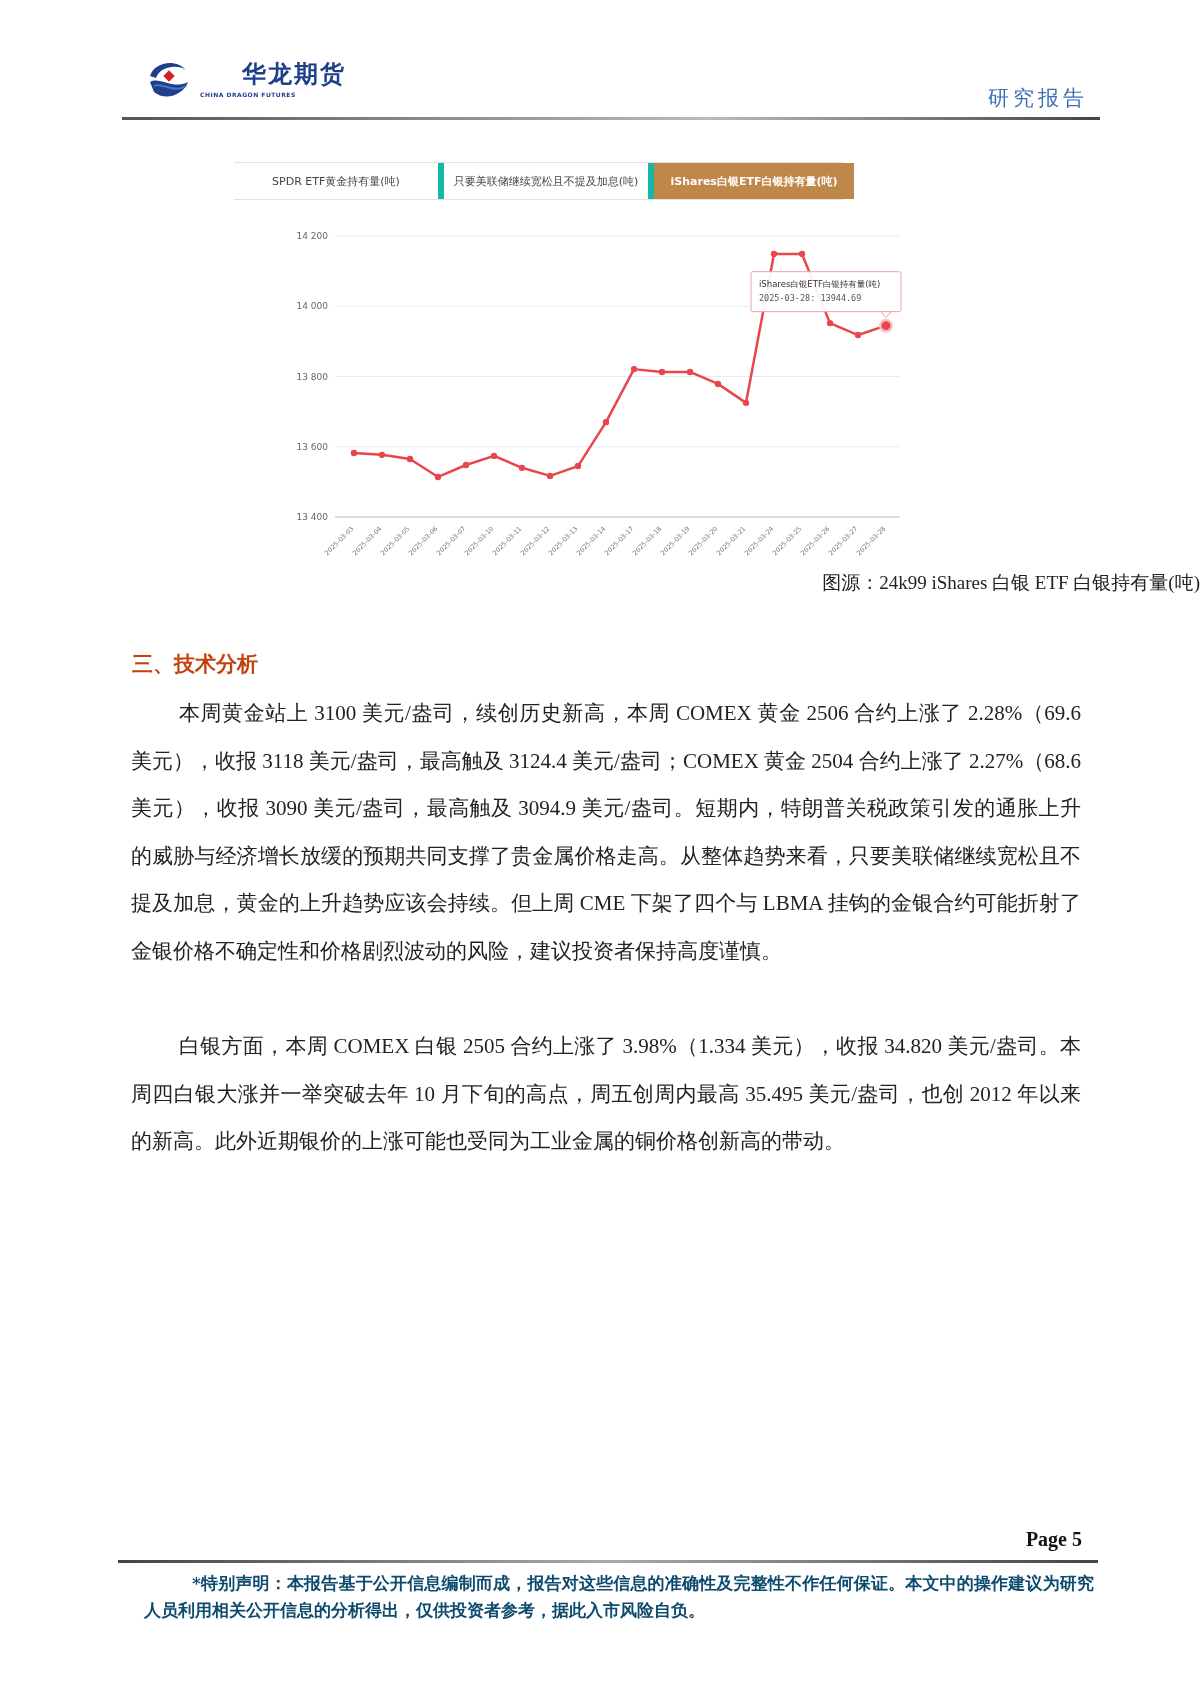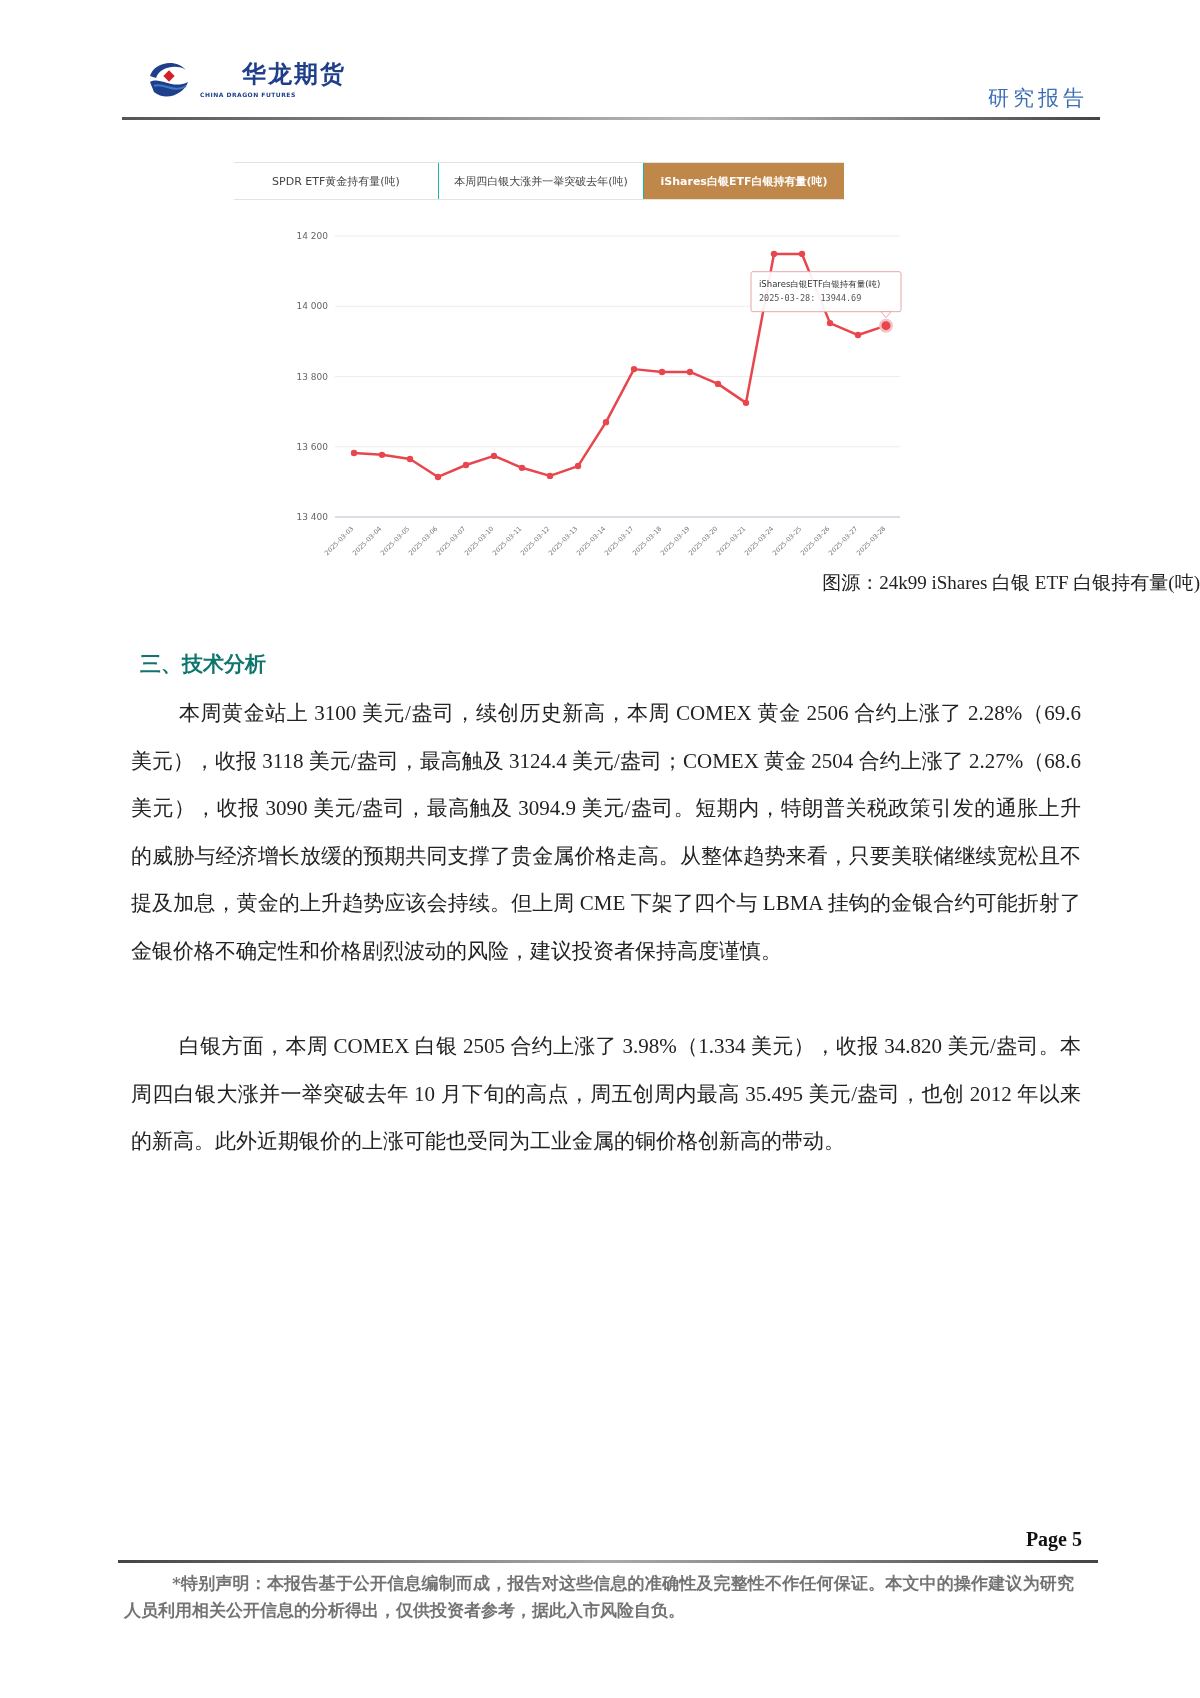--- a/index.html
+++ b/index.html
@@ -13,41 +13,41 @@
               font-size:6px; color:#1f3f8a; letter-spacing:0.5px; font-weight:bold; }
   .report-type { position:absolute; right:112px; top:84px; font-family:Liberation Sans, sans-serif;
                  font-size:21px; color:#3c6eb4; letter-spacing:4px; }
   .header-line { position:absolute; left:122px; top:117px; width:978px; height:3px;
                  background:linear-gradient(to right,#555 0%,#bbb 60%,#444 100%); }
 
   .tabs { position:absolute; left:234px; top:162px; width:610px; height:36px;
           border-top:1px solid #e7e2dc; border-bottom:1px solid #e7e2dc; display:flex;
           font-family:"DejaVu Sans",sans-serif; font-size:11px; }
   .tab { flex:0 0 auto; display:flex; align-items:center; justify-content:center; color:#444;
-         border-right:1px solid #14b8a6; cursor:pointer; }
+         border-right:6px solid #14b8a6; cursor:pointer; }
   .tab.t0 { width:204px; } .tab.t1 { width:204px; }
   .tab.active { width:200px; background:#c0874a; color:#fff; font-weight:bold; border-right:none; }
 
   .chart { position:absolute; left:290px; top:225px; width:690px; height:340px; }
   .caption { position:absolute; left:0; width:1200px; top:570px; text-align:right;
              font-family:"Liberation Serif","DejaVu Serif",serif; font-size:19px; color:#222; }
 
   .section-title { position:absolute; left:132px; top:650px; font-family:"DejaVu Sans",sans-serif;
-                   font-weight:bold; font-size:21px; color:#0f766e;margin-left:8px; }
+                   font-weight:bold; font-size:21px; color:#c2410c; }
   .para { position:absolute; left:131px; width:950px; font-family:Liberation Serif, serif;
           font-size:21px; line-height:47.5px; color:#222; text-align:justify; text-indent:48px; margin:0; }
   .p1 { top:690px; }
   .p2 { top:1023px; }
 
   .page-no { position:absolute; right:118px; top:1528px; font-family:"Liberation Serif",serif;
              font-weight:bold; font-size:20px; color:#111; }
   .footer-line { position:absolute; left:118px; top:1560px; width:980px; height:3px;
                  background:linear-gradient(to right,#444 0%,#aaa 50%,#444 100%); }
-  .disclaimer { position:absolute; left:124px; top:1570px; width:950px; font-family:"DejaVu Serif",serif;
-                font-weight:bold; font-size:17px; line-height:27px; color:#737373; text-indent:48px; margin:0;
+  .disclaimer { position:absolute; left:144px; top:1570px; width:950px; font-family:"DejaVu Serif",serif;
+                font-weight:bold; font-size:17px; line-height:27px; color:#0c4a6e; text-indent:48px; margin:0;
                 text-align:justify; }
 </style>
 </head>
 <body>
 
 <div class="header">
   <svg class="logo" viewBox="0 0 46 46">
     <circle cx="23" cy="23" r="21" fill="#ffffff"></circle>
     <path d="M4 20 C8 6, 30 2, 40 14 C32 8, 14 10, 10 22 Z" fill="#1f3f8a"></path>
     <path d="M4 26 C14 20, 26 34, 42 26 C38 38, 20 46, 8 36 Z" fill="#1f3f8a"></path>
@@ -55,21 +55,21 @@
     <rect x="19" y="16" width="8" height="8" fill="#d0202a" transform="rotate(45 23 20)"></rect>
   </svg>
   <div class="brand-cn">华龙期货</div>
   <div class="brand-en">CHINA DRAGON FUTURES</div>
   <div class="report-type">研究报告</div>
   <div class="header-line"></div>
 </div>
 
 <div class="tabs">
   <div class="tab t0">SPDR ETF黄金持有量(吨)</div>
-  <div class="tab t1">本周四白银大涨并一举突破去年(吨)</div>
+  <div class="tab t1">只要美联储继续宽松且不提及加息(吨)</div>
   <div class="tab active">iShares白银ETF白银持有量(吨)</div>
 </div>
 
 <svg class="chart" id="chart" viewBox="0 0 690 340">
     <line x1="45" x2="610" y1="11" y2="11" stroke="#ececf0" stroke-width="1"></line>
     <text x="38" y="14" text-anchor="end" font-size="9" fill="#666" font-family="DejaVu Sans, sans-serif">14 200</text>
     <line x1="45" x2="610" y1="81.25" y2="81.25" stroke="#ececf0" stroke-width="1"></line>
     <text x="38" y="84.25" text-anchor="end" font-size="9" fill="#666" font-family="DejaVu Sans, sans-serif">14 000</text>
     <line x1="45" x2="610" y1="151.5" y2="151.5" stroke="#ececf0" stroke-width="1"></line>
     <text x="38" y="154.5" text-anchor="end" font-size="9" fill="#666" font-family="DejaVu Sans, sans-serif">13 800</text>

